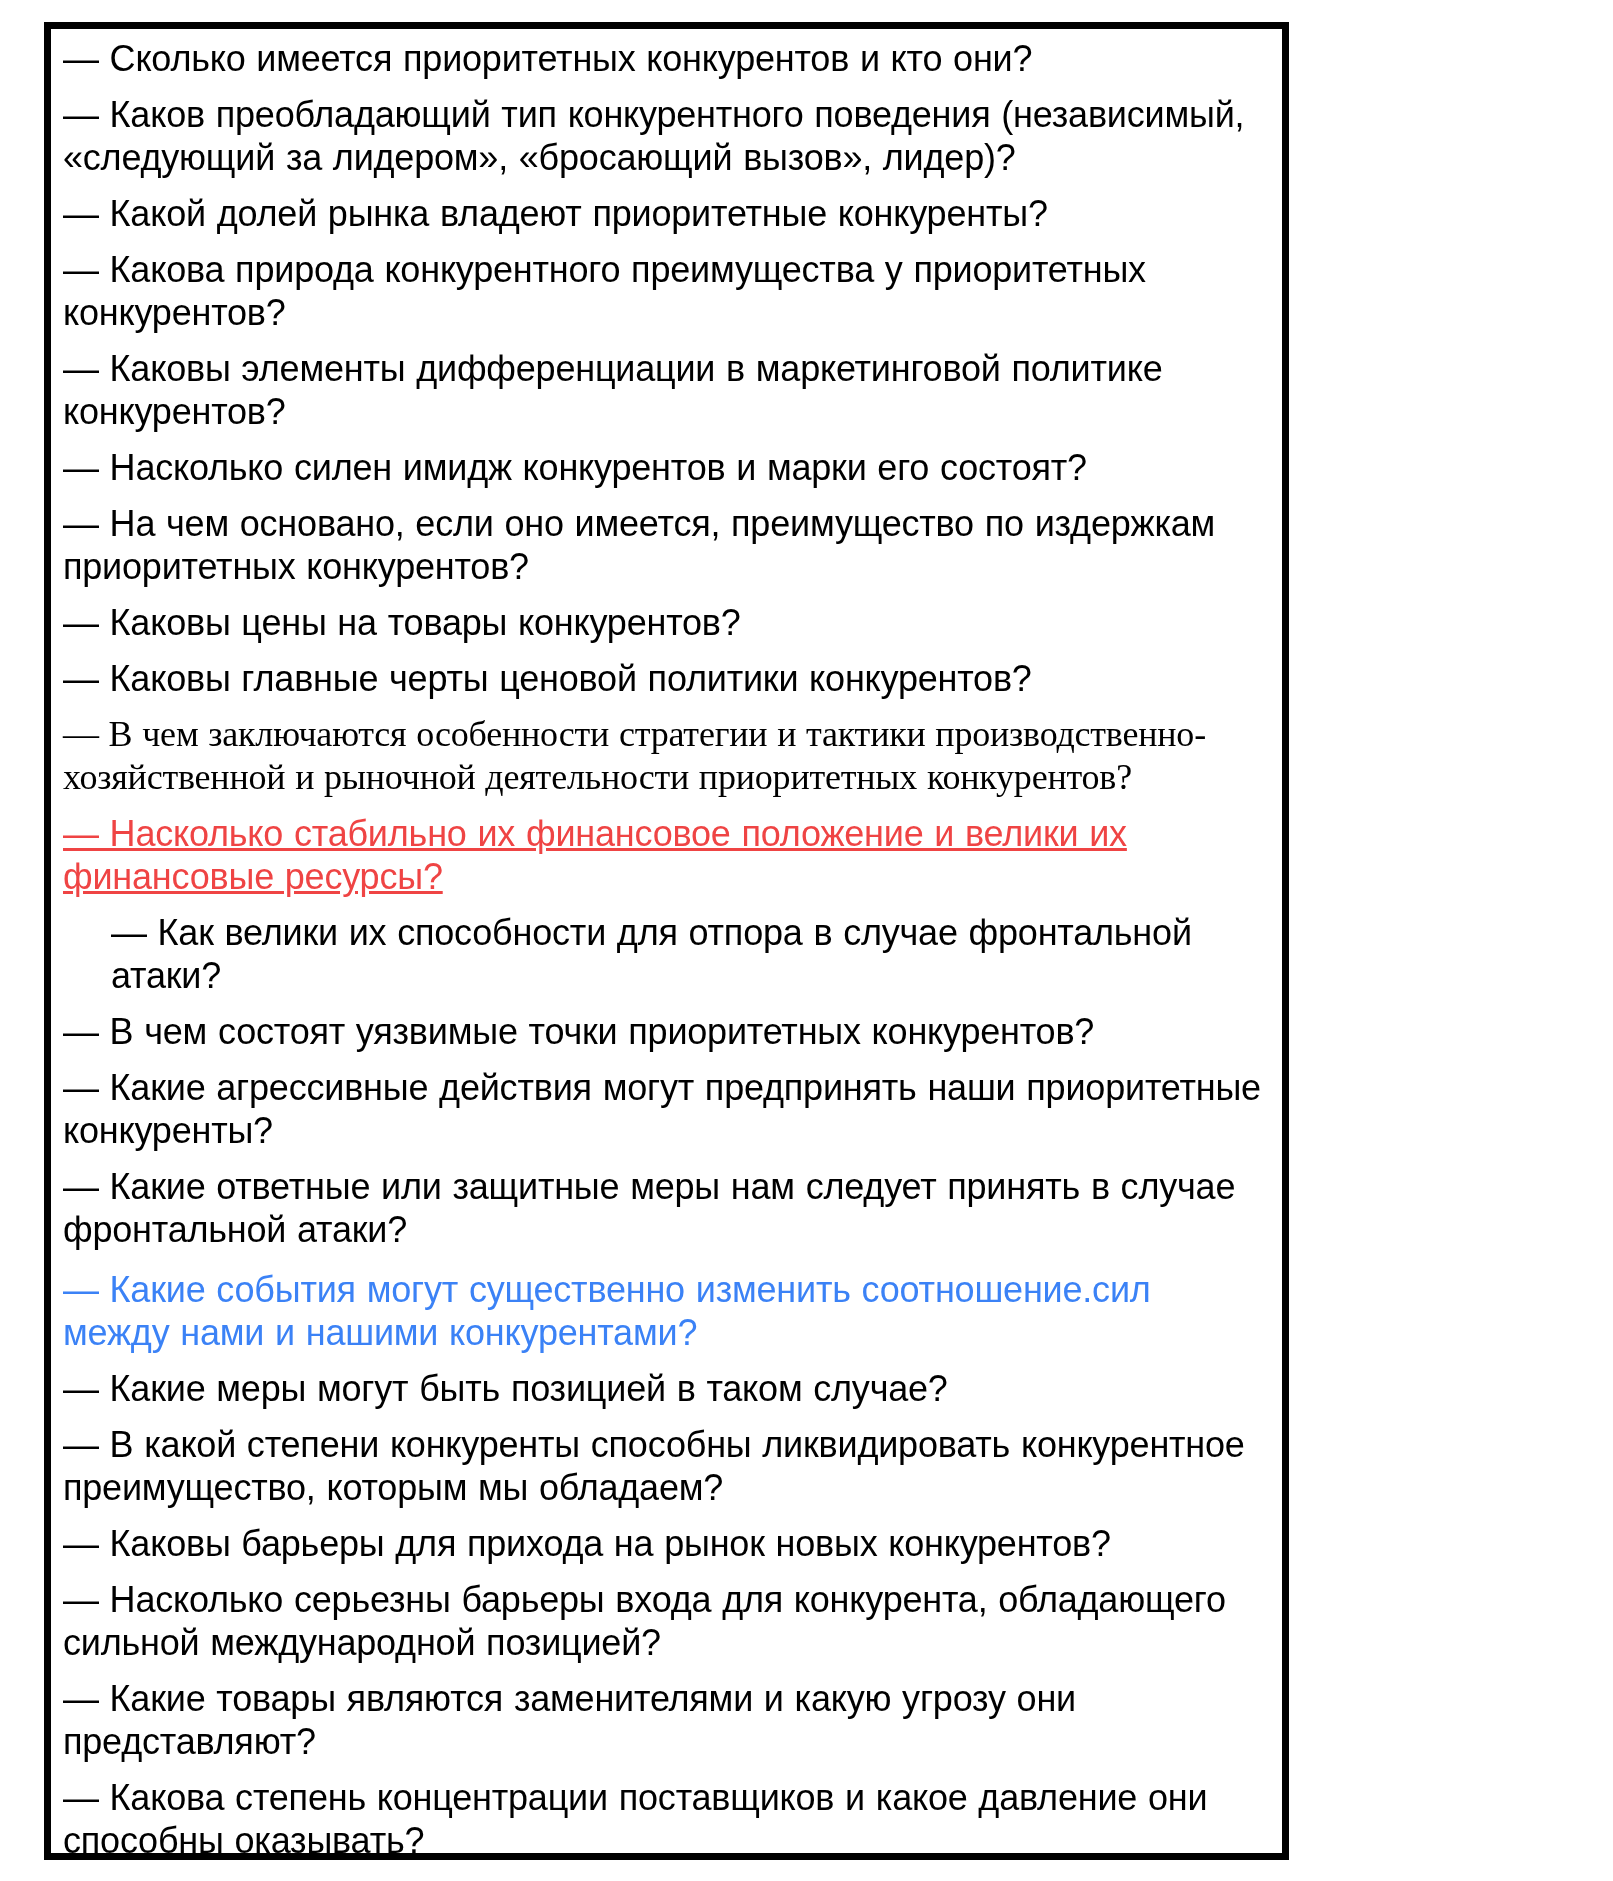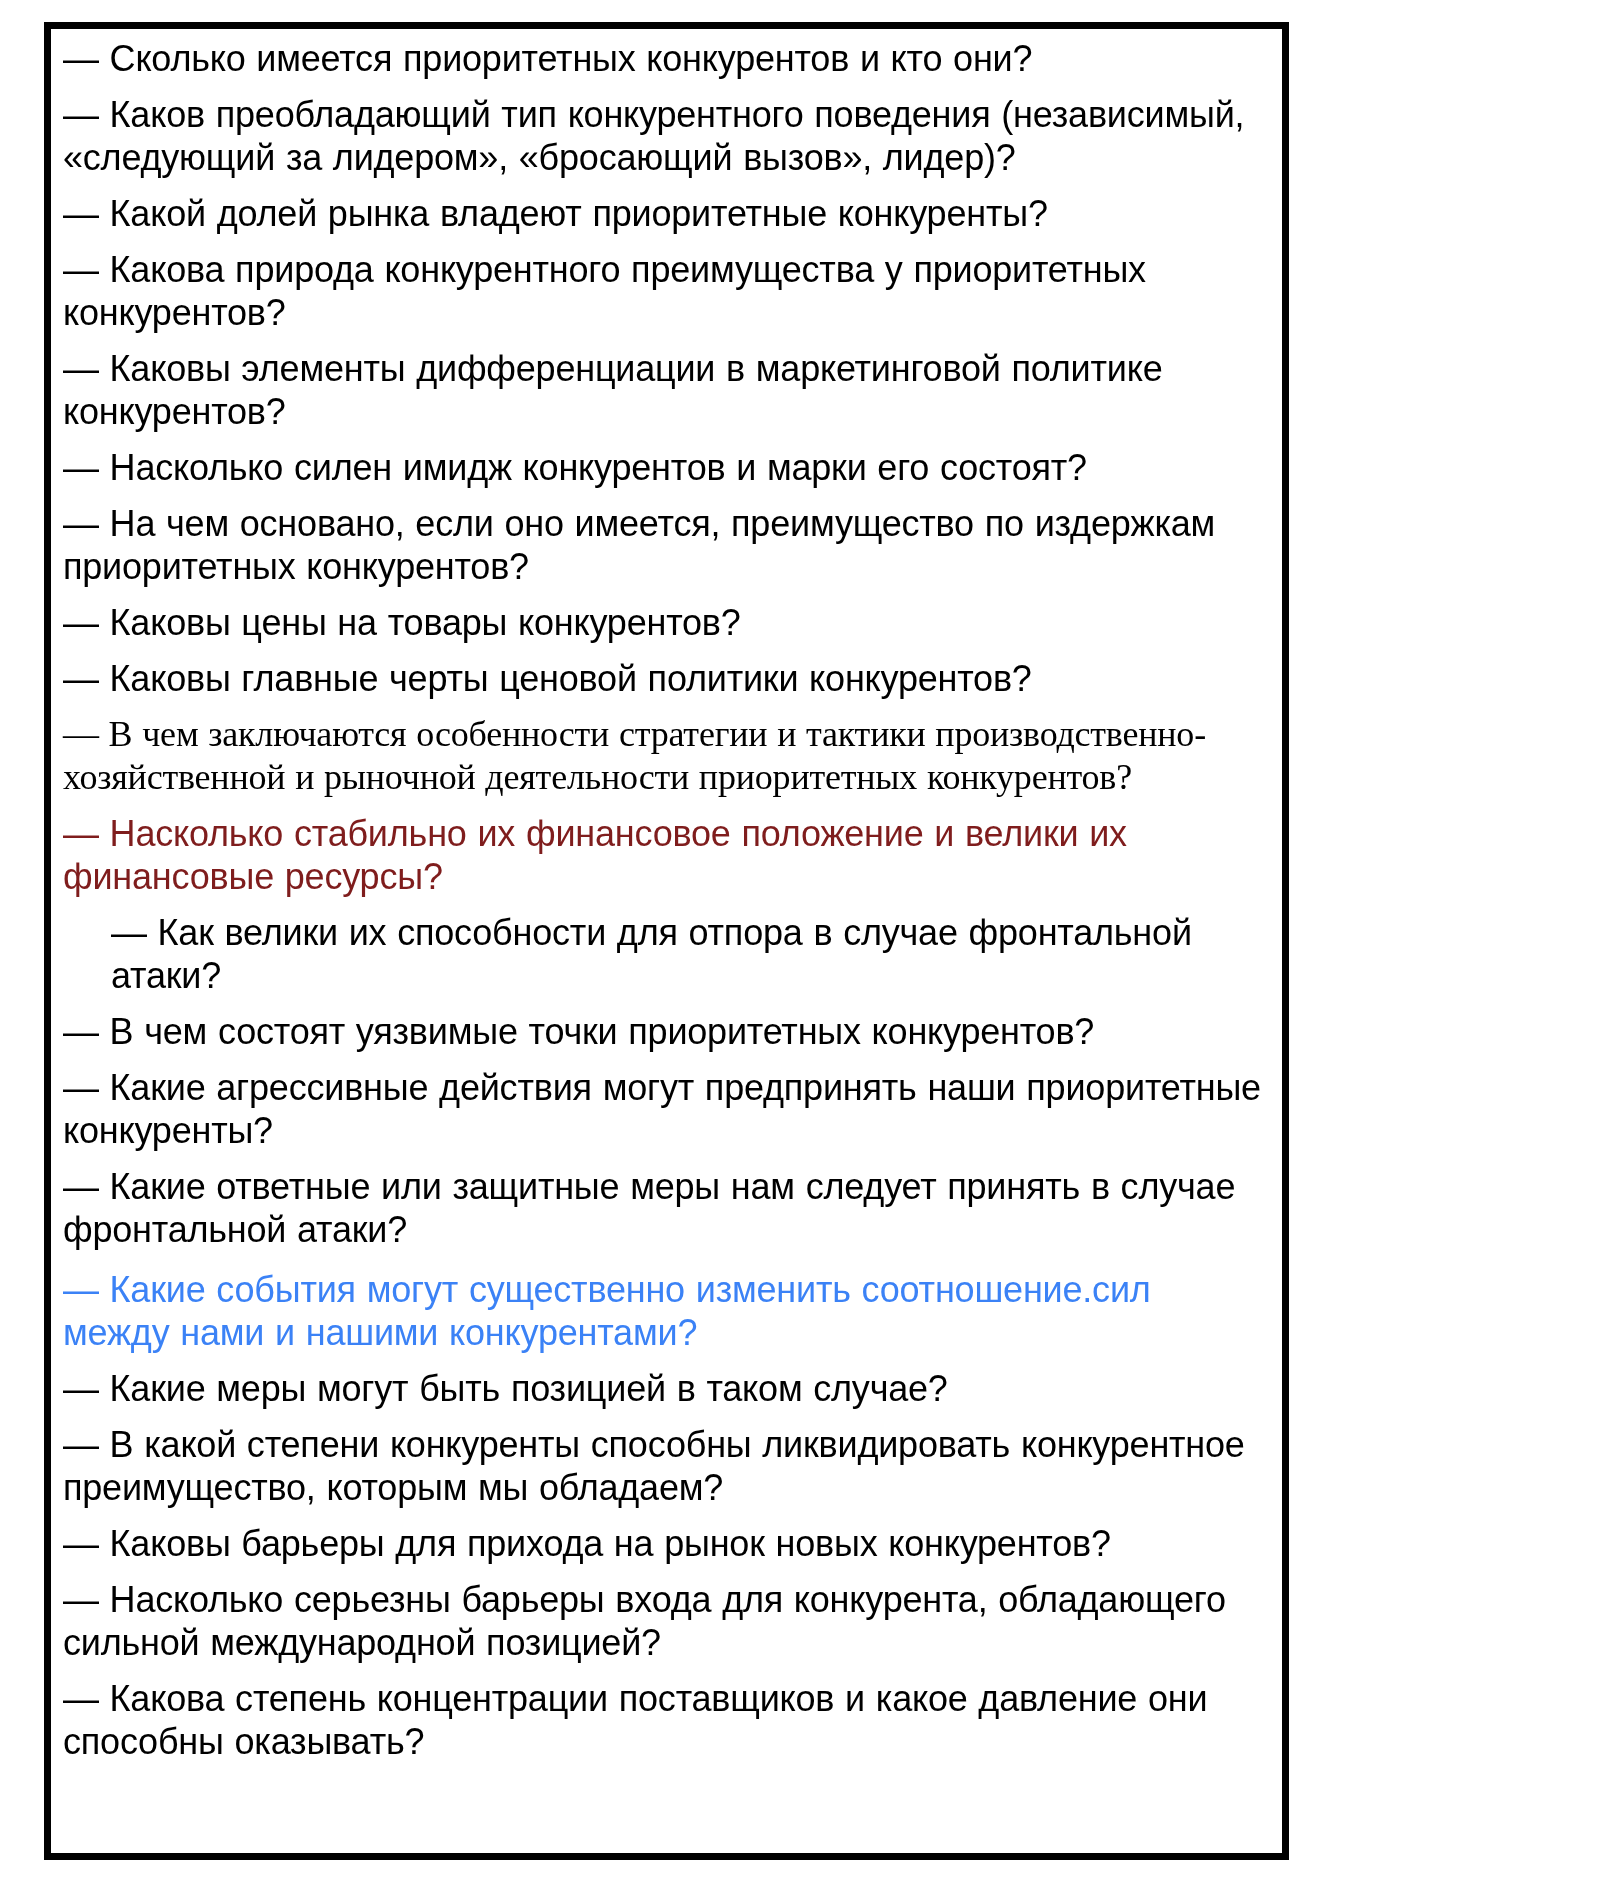--- a/index.html
+++ b/index.html
@@ -42,24 +42,25 @@
 <div class="question" style="color: rgb(0, 0, 0);">— Сколько имеется приоритетных конкурентов и кто они?</div>
     <div class="question" style="color: rgb(0, 0, 0);">— Каков преобладающий тип конкурентного поведения (независимый, «следующий за лидером», «бросающий вызов», лидер)?</div>
     <div class="question" style="color: #000000;">— Какой долей рынка владеют приоритетные конкуренты?</div>
     <div class="question" style="color: rgb(0, 0, 0);">— Какова природа конкурентного преимущества у приоритетных конкурентов?</div>
     <div class="question" style="color: rgb(0, 0, 0);">— Каковы элементы дифференциации в маркетинговой политике конкурентов?</div>
     <div class="question" style="color: rgb(0, 0, 0);">— Насколько силен имидж конкурентов и марки его состоят?</div>
     <div class="question" style="color: rgb(0, 0, 0);">— На чем основано, если оно имеется, преимущество по издержкам приоритетных конкурентов?</div>
     <div class="question" style="color: rgb(0, 0, 0);">— Каковы цены на товары конкурентов?</div>
     <div class="question" style="color: rgb(0, 0, 0);">— Каковы главные черты ценовой политики конкурентов?</div>
     <div class="question" style="color: rgb(0, 0, 0); font-family: Liberation Serif, serif;">— В чем заключаются особенности стратегии и тактики производственно-хозяйственной и рыночной деятельности приоритетных конкурентов?</div>
-    <div class="question" style="color: #7f1d1d;">— Насколько стабильно их финансовое положение и велики их финансовые ресурсы?</div>
+    <div class="question" style="color: #ef4444; text-decoration: underline;">— Насколько стабильно их финансовое положение и велики их финансовые ресурсы?</div>
     <div class="question" style="color: rgb(0, 0, 0); margin-left: 48px;">— Как велики их способности для отпора в случае фронтальной атаки?</div>
     <div class="question" style="color: rgb(0, 0, 0);">— В чем состоят уязвимые точки приоритетных конкурентов?</div>
     <div class="question" style="color: rgb(0, 0, 0);">— Какие агрессивные действия могут предпринять наши приоритетные конкуренты?</div>
     <div class="question" style="color: rgb(0, 0, 0);">— Какие ответные или защитные меры нам следует принять в случае фронтальной атаки?</div>
     <div class="question" style="color: #3b82f6; margin-top: 17px;">— Какие события могут существенно изменить соотношение.сил между нами и нашими конкурентами?</div>
     <div class="question" style="color: rgb(0, 0, 0);">— Какие меры могут быть позицией в таком случае?</div>
     <div class="question" style="color: rgb(0, 0, 0);">— В какой степени конкуренты способны ликвидировать конкурентное преимущество, которым мы обладаем?</div>
     <div class="question" style="color: rgb(0, 0, 0);">— Каковы барьеры для прихода на рынок новых конкурентов?</div>
     <div class="question" style="color: rgb(0, 0, 0);">— Насколько серьезны барьеры входа для конкурента, обладающего сильной международной позицией?</div>
+    <div class="question" style="color: rgb(0, 0, 0);">— Какие товары являются заменителями и какую угрозу они представляют?</div>
     <div class="question" style="color: rgb(0, 0, 0);">— Какова степень концентрации поставщиков и какое давление они способны оказывать?</div>
   </div>
 
 </body></html>

